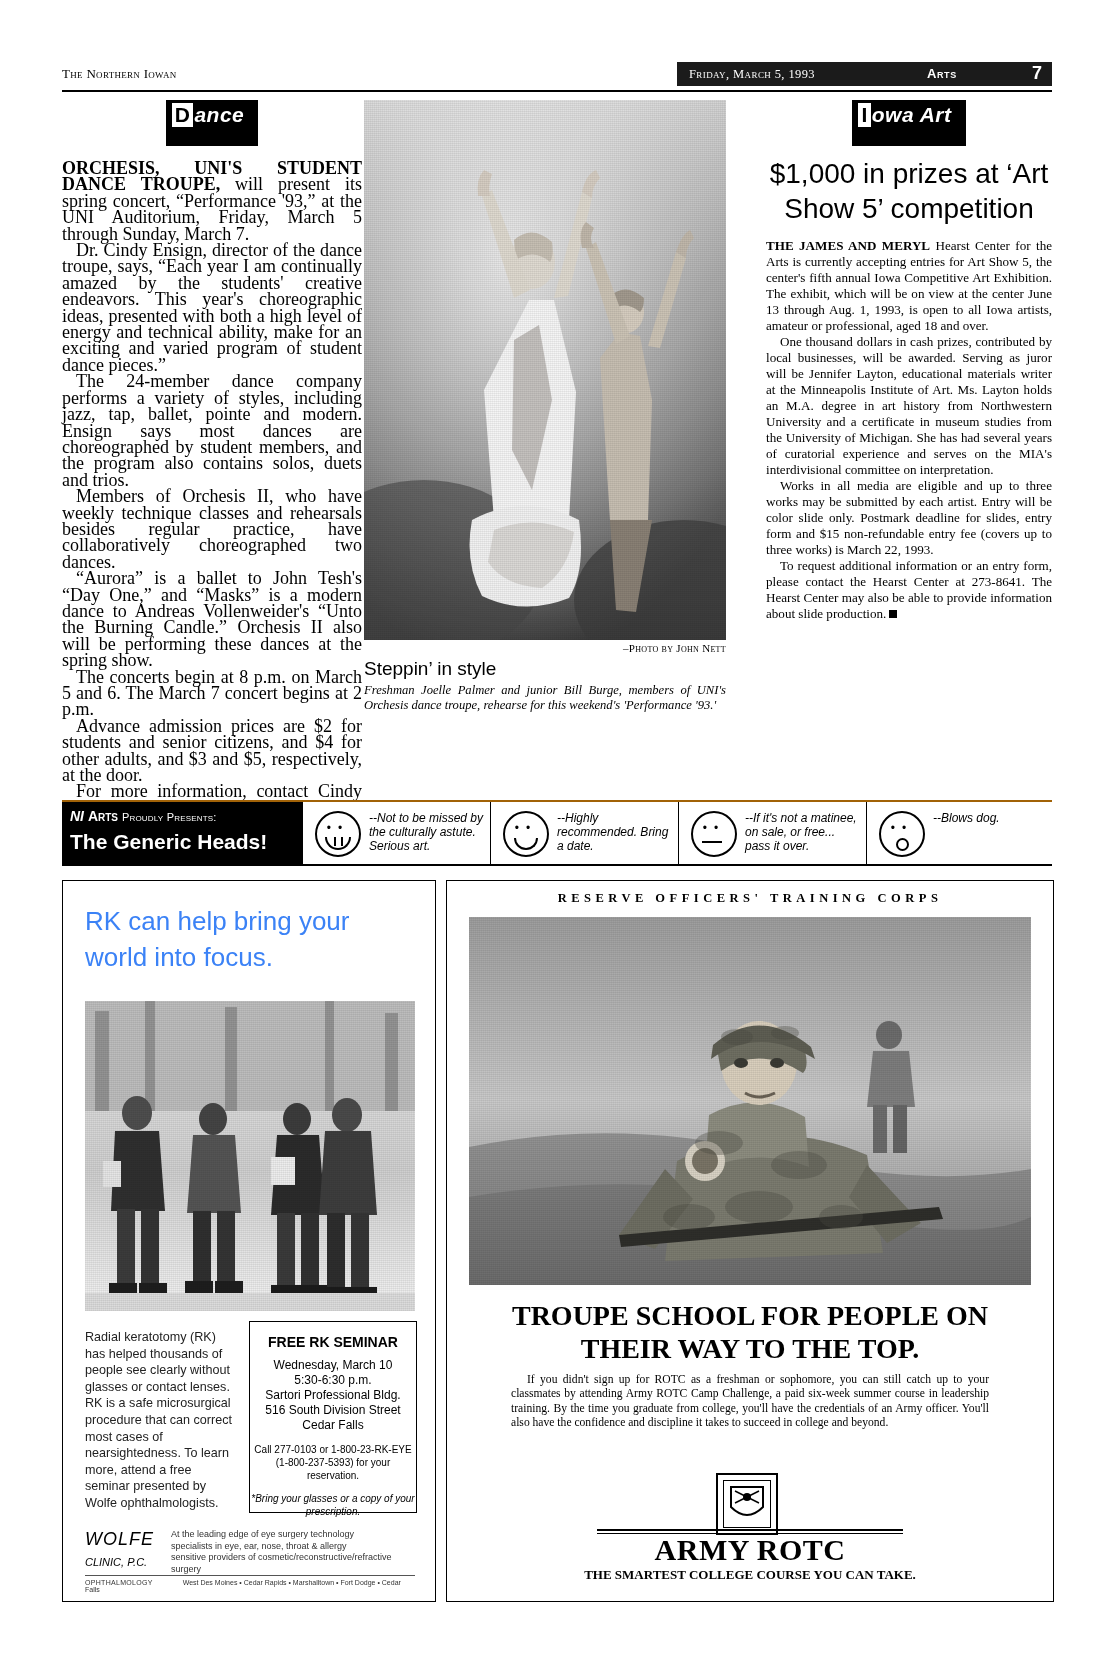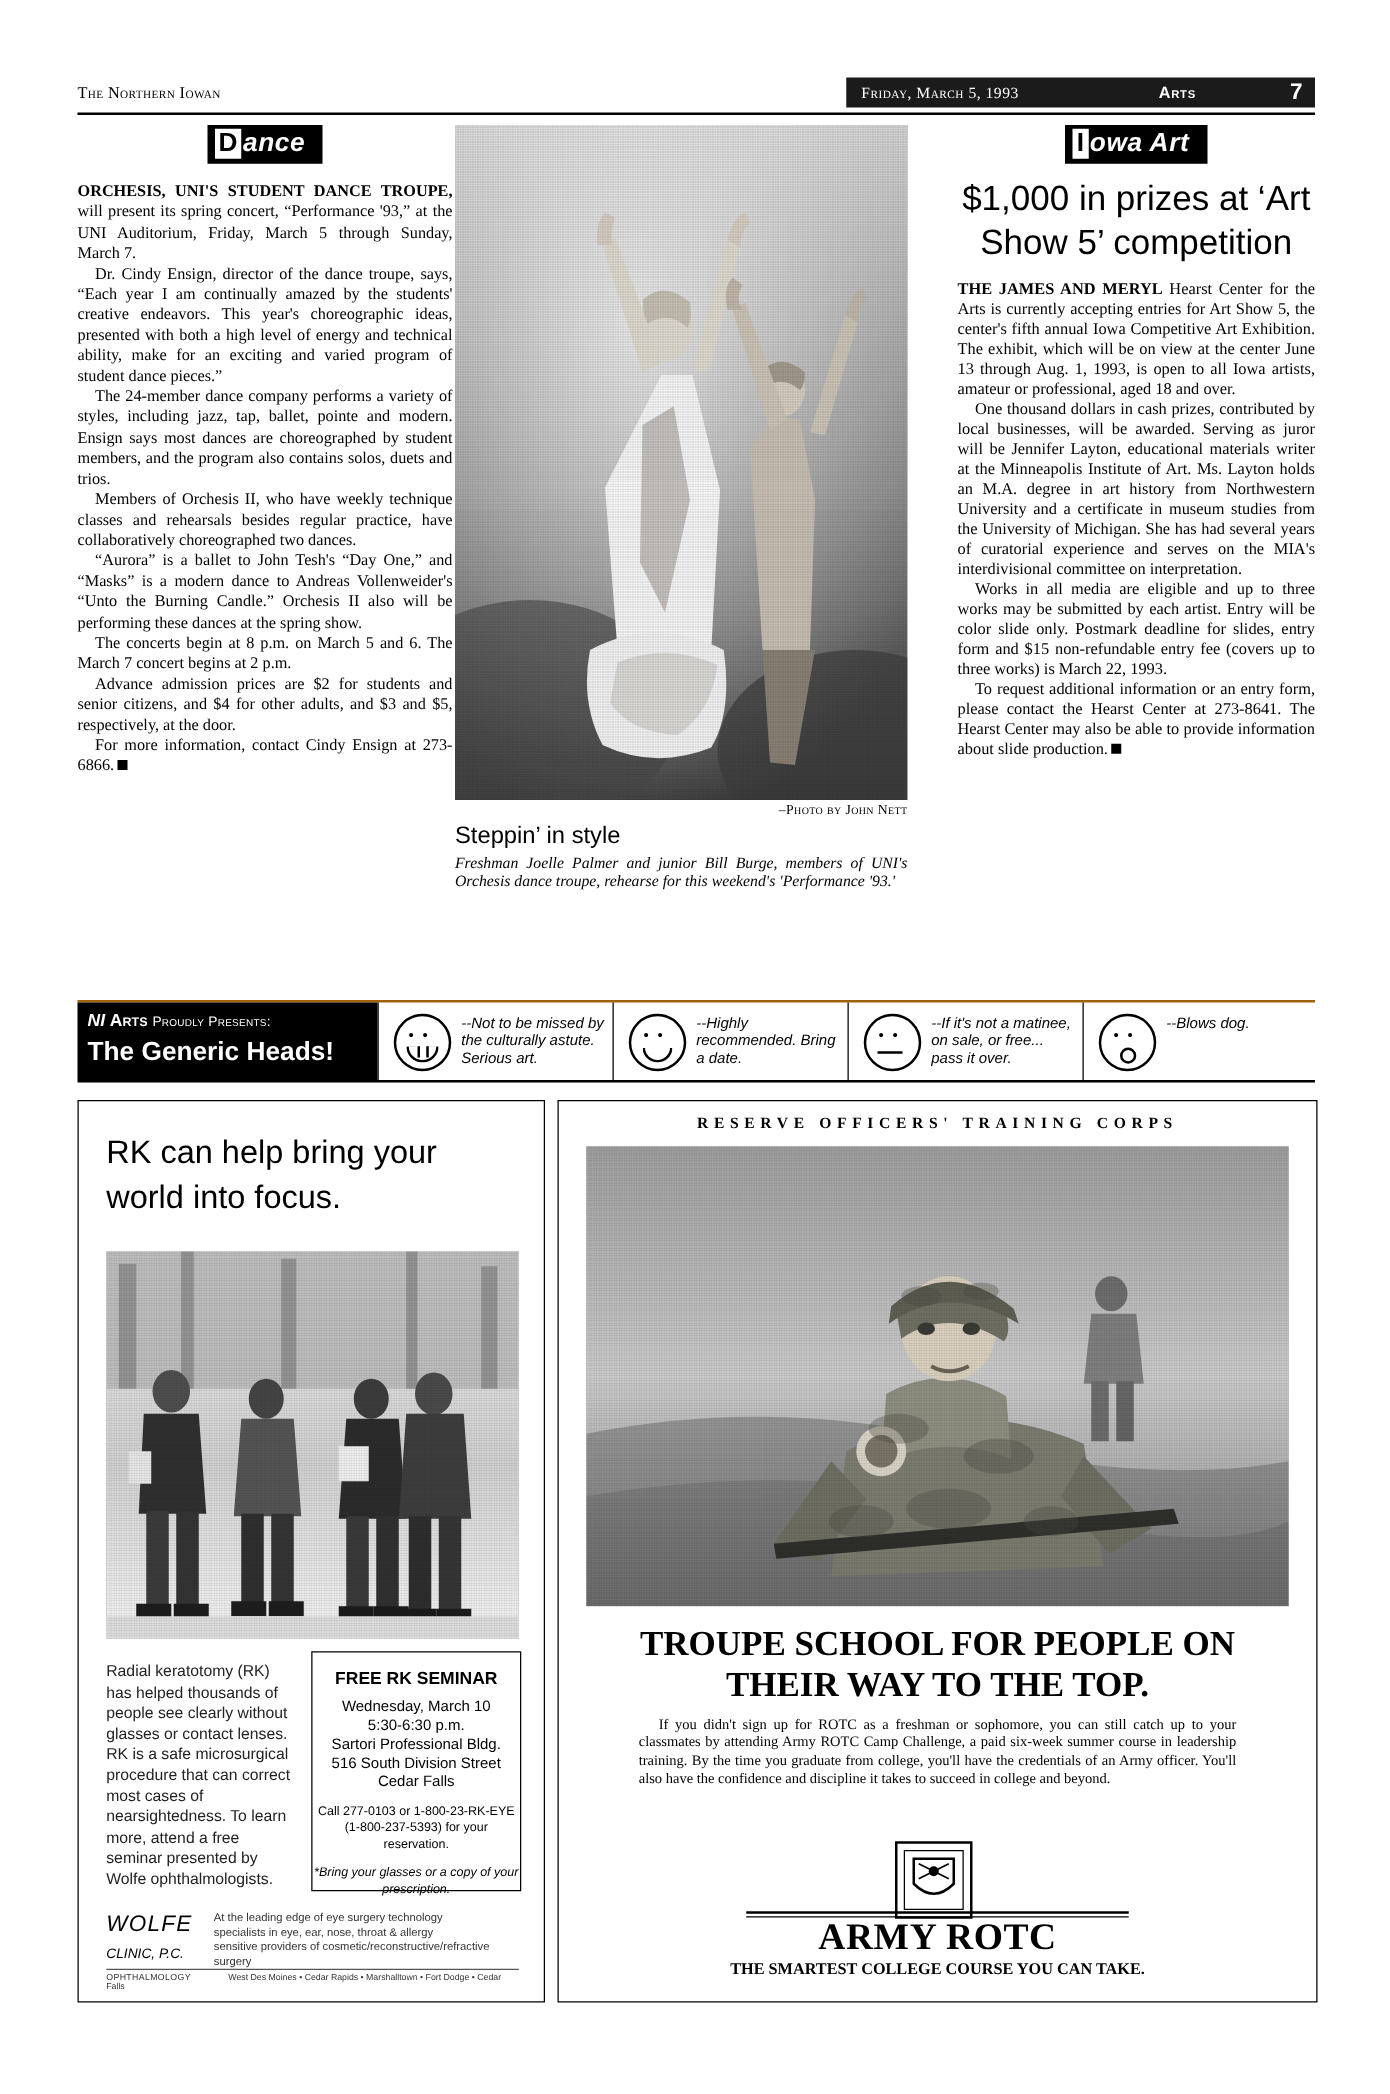--- a/index.html
+++ b/index.html
@@ -63,42 +63,42 @@
   
   .col1 {
     position: absolute; left: 62px; top: 100px; width: 300px;
   }
   .kicker {
     display: inline-block;
     background: #000; color: #fff;
     font-family: "Liberation Sans", sans-serif;
     font-style: italic; font-weight: bold;
     font-size: 21px;
-    padding: 3px 14px 4px 6px;
+    padding: 3px 14px 19px 6px;
     letter-spacing: .5px;
   }
   .kicker .dropcap {
     display: inline-block;
     background: #fff; color: #000;
     font-style: normal;
     padding: 0 3px;
     margin-right: 1px;
   }
   .kicker-wrap { text-align: center; }
   .headline1 {
     font-family: "Liberation Sans", sans-serif;
     font-size: 34px;
     line-height: 42px;
     text-align: center;
     margin-top: 10px;
     letter-spacing: -.3px;
   }
   .body1 {
     margin-top: 14px;
-    font-size: 13px;
+    font-size: 18px;
     line-height: 16.4px;
     text-align: justify;
     font-family: "Liberation Serif", serif;
   }
   .body1 p { margin: 0; text-indent: 14px; }
   .body1 p.first { text-indent: 0; }
   .body1 .lead { font-weight: bold; }
   .endmark {
     display: inline-block;
     width: 8px; height: 8px; background: #000;
@@ -230,21 +230,21 @@
   
   .ad-left {
     position: absolute; left: 62px; top: 880px; width: 372px; height: 720px;
     border: 1px solid #000;
     background: #fff;
   }
   .rk-head {
     position: absolute; left: 22px; top: 22px; width: 330px;
     font-family: "Liberation Sans", sans-serif;
     font-size: 26px; line-height: 36px;
-    color: #000000;
+    color: #3b82f6;
   }
   .rk-photo {
     position: absolute; left: 22px; top: 120px; width: 330px; height: 310px;
     background: #b8b8b8; overflow: hidden;
   }
   .rk-copy {
     position: absolute; left: 22px; top: 448px; width: 150px;
     font-family: "Liberation Sans", sans-serif;
     font-size: 12.6px; line-height: 16.6px;
     color: #222;

